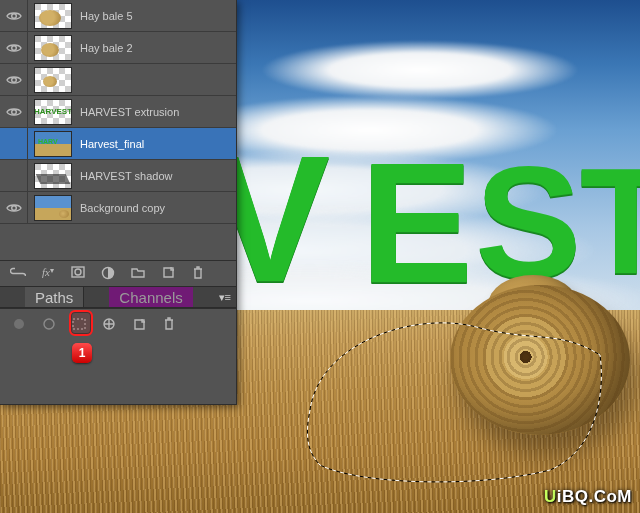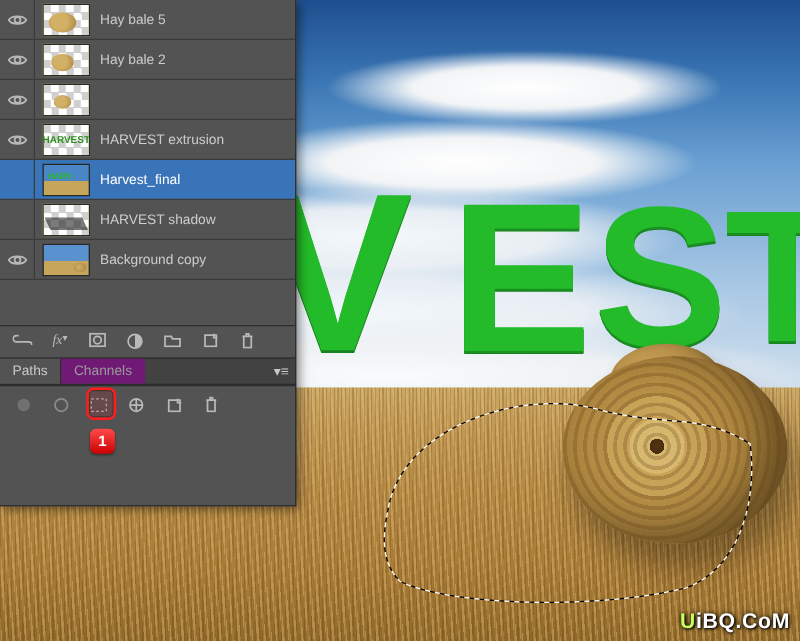--- a/index.html
+++ b/index.html
@@ -90,21 +90,21 @@
        background: radial-gradient(circle at 40% 45%, #d2b066, #a6813c); }
   .layer-name { flex:1; padding-left:4px; font-size:11px; white-space:nowrap; }
   .layer-name.italic { font-style: italic; }
   .lock { width:16px; text-align:center; font-size:11px; color:#bbb; padding-right:6px; }
 
   .layers-footer { height: 26px; border-top:1px solid #2e2e2e; background:#535353;
                    display:flex; align-items:center; gap:14px; padding: 0 10px; }
   .ficon { width:16px; height:16px; color:#b9b9b9; display:flex; align-items:flex-start; justify-content:center; }
 
   .tabs-row { display:flex; align-items:center; height: 22px; background:#424242; border-top:1px solid #2b2b2b; border-bottom:1px solid #2b2b2b; }
-  .tab { padding: 0 10px; height:100%; display:flex; align-items:center; font-size:11px; color:#c9c9c9; }
+  .tab { padding: 0 10px; height:100%; display:flex; align-items:center; font-size:15px; color:#c9c9c9;margin-left:25px; }
   .tab.active { background:#535353; border-right:1px solid #2b2b2b; }
   .tab.inactive { color:#9a9a9a; background:#701a75; }
   .tabs-spacer { flex:1; }
   .tabs-menu { width:22px; text-align:center; color:#c9c9c9; }
 
   .paths-body { height: 36px; }
   .path-row { display:flex; align-items:center; height: 34px; border-bottom:1px solid #3b3b3b; }
   .path-thumb { width:38px; height:28px; margin:0 6px 0 6px; background:#dcdcdc; border:1px solid #2a2a2a; position:relative; }
   .path-thumb::after{ content:""; position:absolute; right:4px; bottom:4px; width:14px; height:11px;
        border:1px solid #666; border-radius:50%; }

